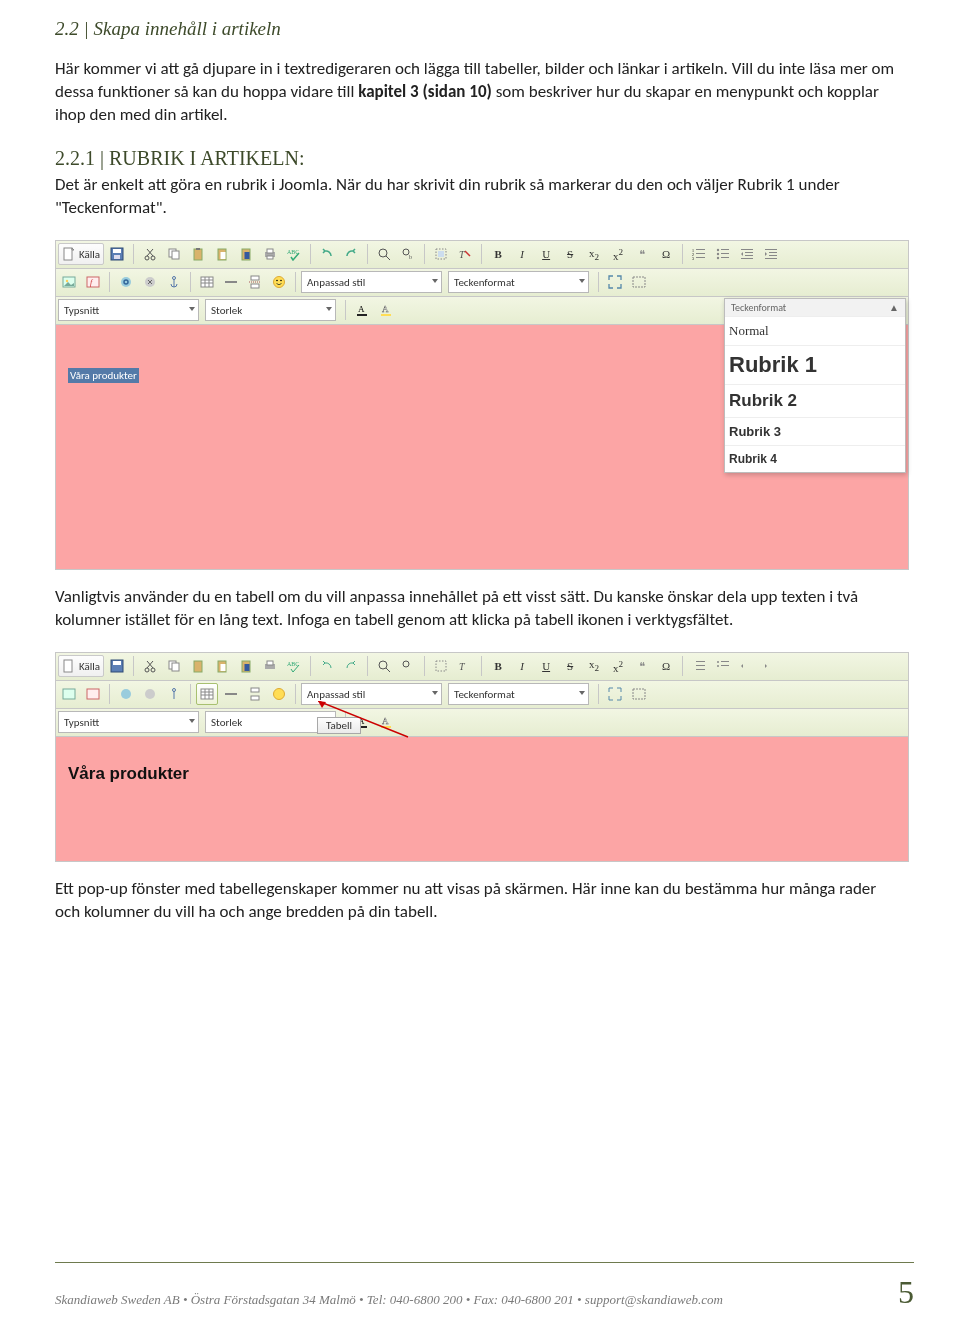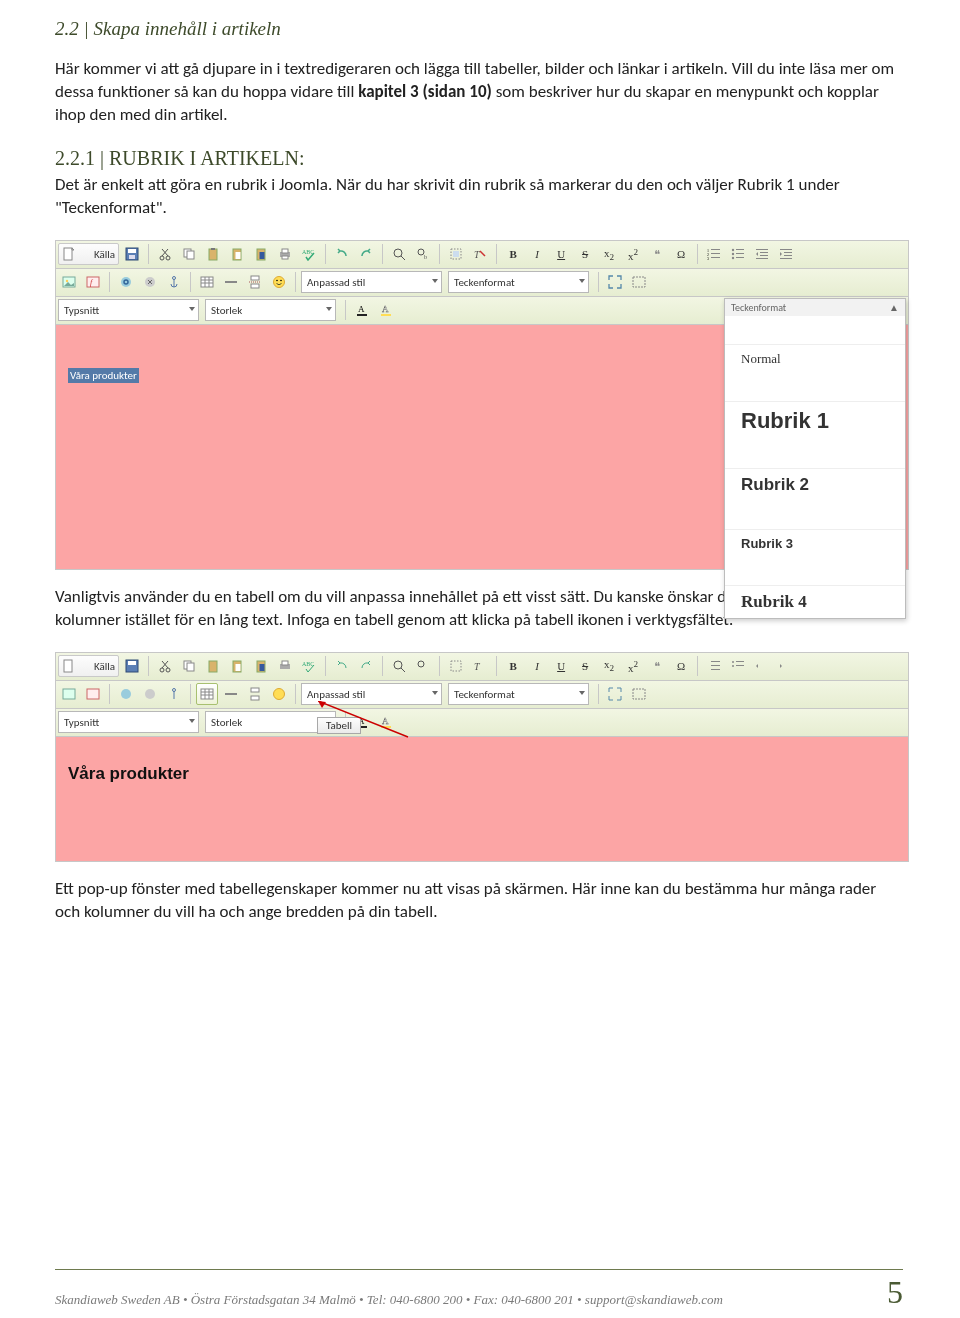--- a/index.html
+++ b/index.html
@@ -63,21 +63,21 @@
     height: 22px;
     min-width: 22px;
     border: 1px solid transparent;
     border-radius: 2px;
     display: flex;
     align-items: center;
     justify-content: center;
     padding: 0 3px;
     box-sizing: border-box;
   }
-  .tb-btn.w { background: linear-gradient(#fdfdfd,#f0f0f0); border-color:#c9c9c9;gap:15px; }
+  .tb-btn.w { background: linear-gradient(#fdfdfd,#f0f0f0); border-color:#c9c9c9; }
   .tb-sep { width:1px; height:20px; background:#c7c7c7; margin:0 3px; }
   .tb-select {
     height: 20px;
     border: 1px solid #b8b8b8;
     background: #fff;
     font-size: 11px;
     padding: 0 14px 0 5px;
     display: flex;
     align-items: center;
     position: relative;
@@ -119,30 +119,29 @@
   }
   .dd-header {
     font-size: 10px;
     color: #666;
     background: #f2f2f2;
     padding: 2px 6px;
     display:flex;
     justify-content:space-between;
   }
   .dd-item {
-    padding: 6px 16px;
+    padding: 6px 4px;
     border-top: 1px solid #eee;
     font-size: 13px;
-    margin-top: 28px;
   }
   .dd-item.n { font-family: 'Times New Roman', serif; font-size:13px; }
   .dd-item.h1 { font-family: Arial; font-weight: 700; font-size: 22px; }
   .dd-item.h2 { font-family: Arial; font-weight: 700; font-size: 17px; }
   .dd-item.h3 { font-family: Arial; font-weight: 700; font-size: 13px; }
-  .dd-item.h4 { font-family: Liberation Serif, serif; font-weight: 700; font-size: 17px; }
+  .dd-item.h4 { font-family: Liberation Sans, sans-serif; font-weight: 700; font-size: 12px; }
   .collapse-arrow {
     position:absolute; right:3px; top:84px; width:14px; height:14px;
     border:1px solid #c0c0c0; background:linear-gradient(#fff,#e8e8e8);
     display:flex;align-items:center;justify-content:center;font-size:9px;color:#555;z-index:3;
   }
   .tooltip-box {
     position: absolute;
     left: 248px;
     top: 64px;
     border: 1px solid #a8a8a8;
@@ -163,23 +162,23 @@
   .prod-title {
     font-weight: 700;
     font-size: 17px;
     color: #111;
     font-family: Arial, sans-serif;
   }
   .footer {
     position: absolute;
     bottom: 10px;
     left: 55px;
-    right: 57px;
+    right: 46px;
     border-top: 1px solid #6e7a4e;
-    padding-top: 6px;
+    padding-top: 13px;
     display: flex;
     justify-content: space-between;
     align-items: flex-end;
   }
   .footer-text {
     font-family: Georgia, serif;
     font-style: italic;
     font-size: 13px;
     color: #7a7a7a;
   }

